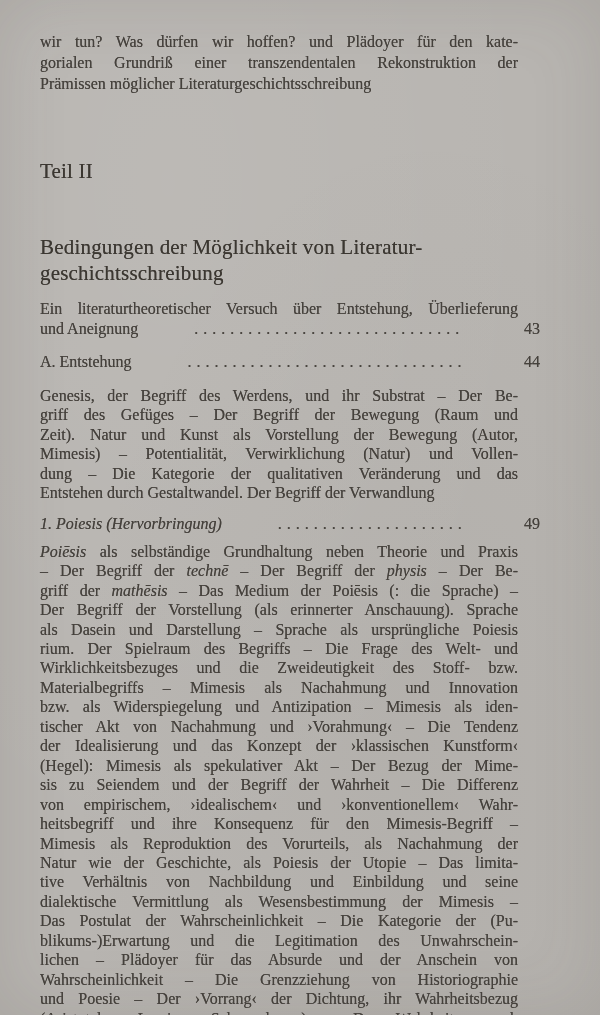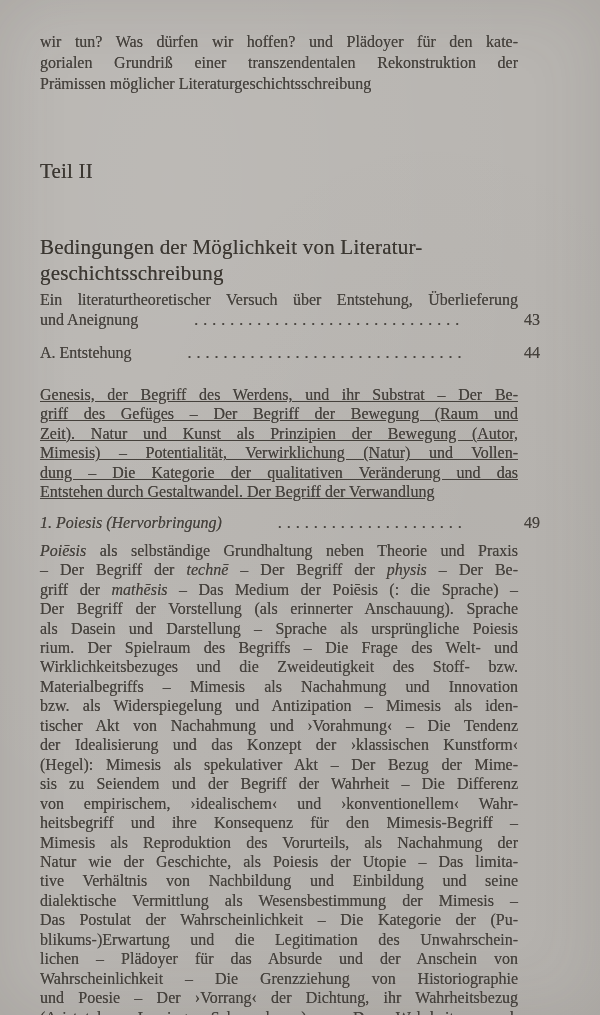--- a/index.html
+++ b/index.html
@@ -67,26 +67,26 @@
     overflow: hidden;
     white-space: nowrap;
     letter-spacing: 5px;
     padding: 0 8px 0 10px;
     color: #49453f;
   }
   .toc-row .pagenum {
     flex: 0 0 30px;
     text-align: right;
   }
-  .toc-subtitle { margin-top: 4px; }
+  .toc-subtitle { margin-top: 13px; }
   .toc-entstehung { margin-top: 13px; }
   .toc-poiesis { margin-top: 11px; }
   .toc-poiesis .toc-label { font-style: italic; }
 
-  .para-genesis { margin-top: 22px; text-decoration: underline; }
+  .para-genesis { margin-top: 14px; }
   .para-poiesis { margin-top: 8px; }
 
   .footer {
     margin-top: 13px;
     margin-left: 40px;
     line-height: 20px;
     font-size: 16.5px;
   }
 </style>
 </head>
@@ -123,21 +123,21 @@
 
     <div class="toc-row toc-entstehung">
       <span class="toc-label">A. Entstehung</span>
       <span class="leader">..........................................................................................</span>
       <span class="pagenum">44</span>
     </div>
 
     <div class="textblock bodypara para-genesis">
         <div class="line">Genesis, der Begriff des Werdens, und ihr Substrat – Der Be-</div>
         <div class="line">griff des Gefüges – Der Begriff der Bewegung (Raum und</div>
-        <div class="line">Zeit). Natur und Kunst als Prinzipien der Bewegung (Autor,</div>
+        <div class="line">Zeit). Natur und Kunst als Vorstellung der Bewegung (Autor,</div>
         <div class="line">Mimesis) – Potentialität, Verwirklichung (Natur) und Vollen-</div>
         <div class="line">dung – Die Kategorie der qualitativen Veränderung und das</div>
         <div class="line natural">Entstehen durch Gestaltwandel. Der Begriff der Verwandlung</div>
       </div>
 
     <div class="toc-row toc-poiesis">
       <span class="toc-label">1. Poiesis (Hervorbringung)</span>
       <span class="leader">..........................................................................................</span>
       <span class="pagenum">49</span>
     </div>

